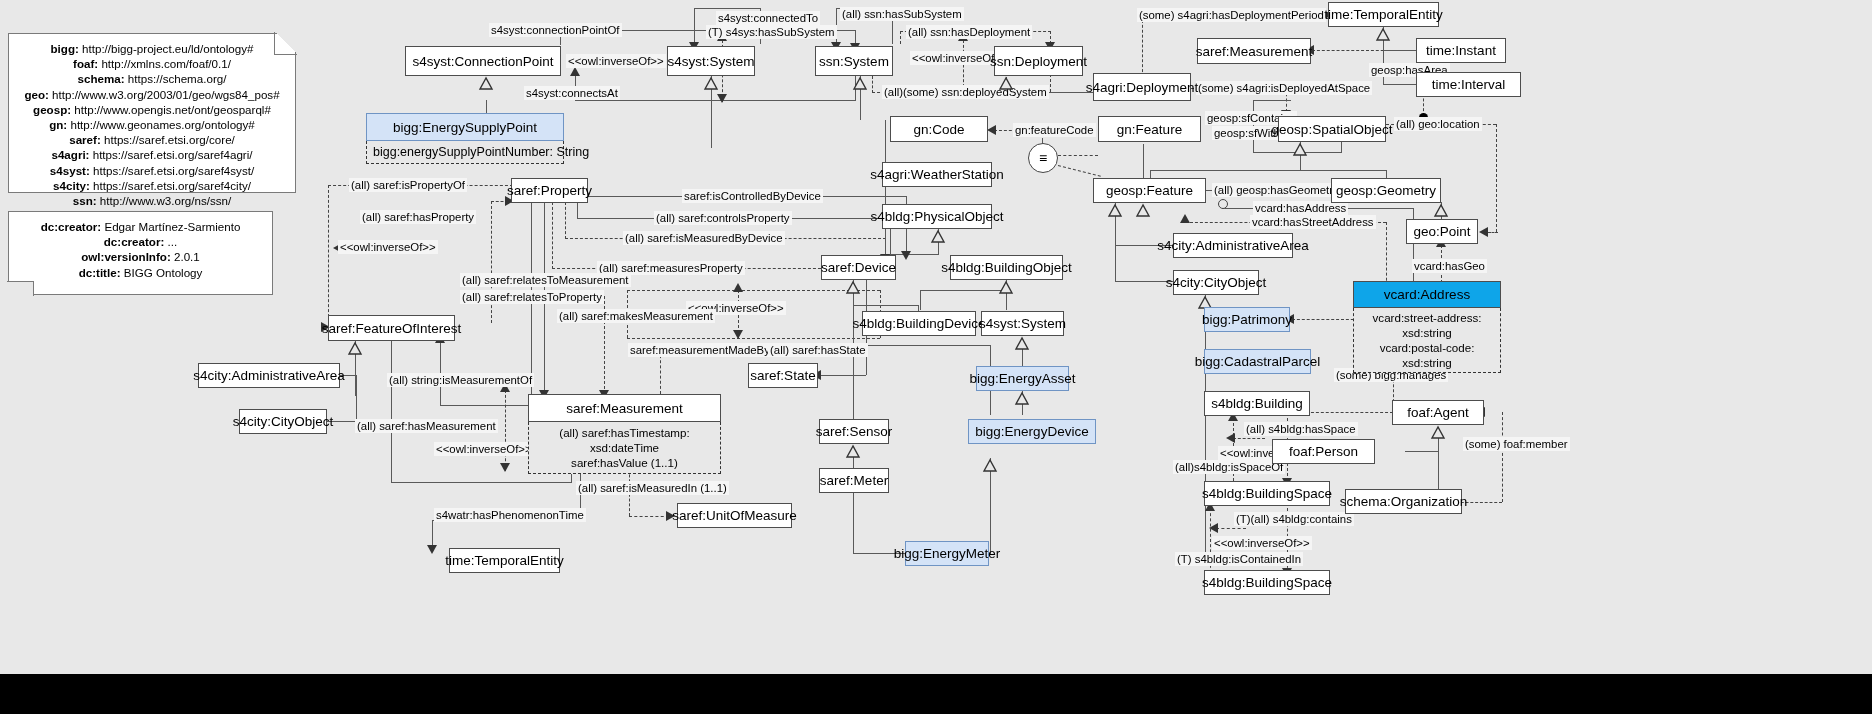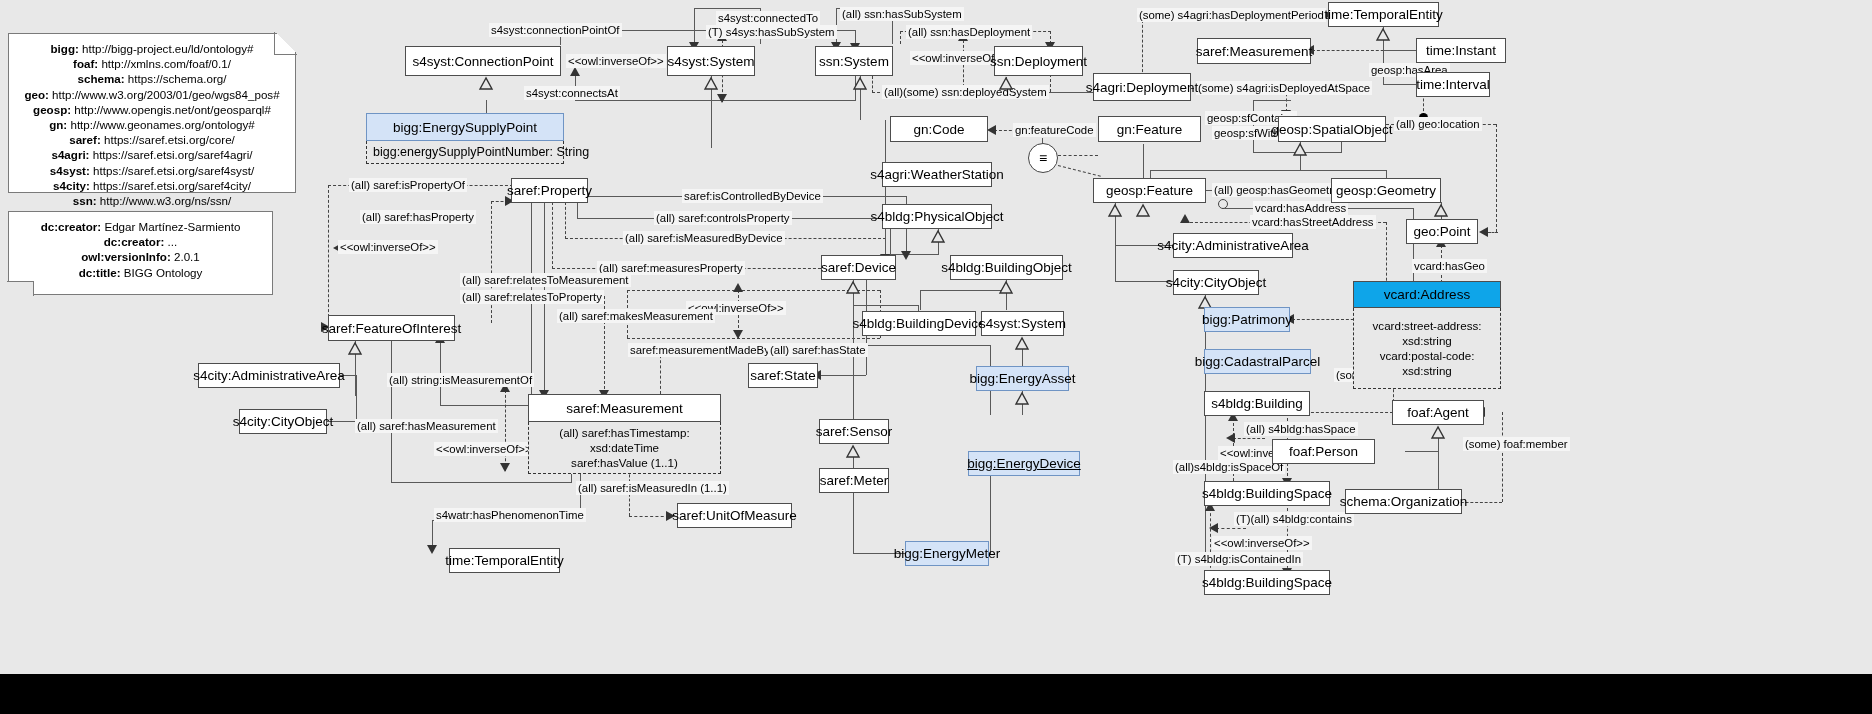--- a/index.html
+++ b/index.html
@@ -414,21 +414,21 @@
   <div class="cls" style="left:994px;top:46px;width:89px;height:30px;">ssn:Deployment</div>
 
   <div class="cls" style="left:1093px;top:73px;width:98px;height:28px;">s4agri:Deployment</div>
 
   <div class="cls" style="left:1197px;top:38px;width:114px;height:26px;">saref:Measurement</div>
 
   <div class="cls" style="left:1328px;top:2px;width:111px;height:25px;">time:TemporalEntity</div>
 
   <div class="cls" style="left:1416px;top:38px;width:90px;height:25px;">time:Instant</div>
 
-  <div class="cls" style="left:1416px;top:72px;width:74px;height:25px;">time:Interval</div>
+  <div class="cls" style="left:1416px;top:72px;width:105px;height:25px;">time:Interval</div>
 
   <div class="cls" style="left:1278px;top:116px;width:108px;height:26px;">geosp:SpatialObject</div>
 
   <div class="cls bigg tall" style="left:366px;top:113px;width:198px;height:auto;border:none;background:transparent;">
     <div class="hd" style="border:1.6px solid #6f94c4;background:#d4e3f7;height:26px;">bigg:EnergySupplyPoint</div>
     <div class="attrs" style="border:1.4px dashed #333;border-top:none;">
       <div>bigg:energySupplyPointNumber: String</div>
     </div>
   </div>
 
@@ -453,21 +453,21 @@
   <div class="cls" style="left:821px;top:255px;width:75px;height:25px;">saref:Device</div>
 
   <div class="cls" style="left:950px;top:255px;width:113px;height:25px;">s4bldg:BuildingObject</div>
 
   <div class="cls" style="left:1173px;top:233px;width:120px;height:25px;">s4city:AdministrativeArea</div>
 
   <div class="cls" style="left:1173px;top:270px;width:86px;height:25px;">s4city:CityObject</div>
 
   <div style="position:absolute;left:1353px;top:281px;width:148px;z-index:20;">
     <div style="border:1.6px solid #4d4d4d;background:#0ea5e9;height:25px;display:flex;align-items:center;justify-content:center;font-size:13.5px;">vcard:Address</div>
-    <div style="border:1.4px dashed #333;border-top:none;background:#e8e8e8;font-size:11.6px;line-height:15px;padding:10px 4px;text-align:center;">
+    <div style="border:1.4px dashed #333;border-top:none;background:#e8e8e8;font-size:11.6px;line-height:15px;padding:2px 4px;text-align:center;">
       <div>vcard:street-address: xsd:string</div>
       <div>vcard:postal-code: xsd:string</div>
     </div>
   </div>
 
   <div class="cls" style="left:328px;top:315px;width:127px;height:26px;">saref:FeatureOfInterest</div>
 
   <div class="cls" style="left:198px;top:363px;width:142px;height:25px;">s4city:AdministrativeArea</div>
 
   <div class="cls" style="left:239px;top:409px;width:88px;height:25px;">s4city:CityObject</div>
@@ -489,21 +489,21 @@
   <div class="cls" style="left:1345px;top:489px;width:117px;height:25px;">schema:Organization</div>
 
   <div class="cls" style="left:1204px;top:481px;width:126px;height:25px;">s4bldg:BuildingSpace</div>
 
   <div class="cls" style="left:1204px;top:570px;width:126px;height:25px;">s4bldg:BuildingSpace</div>
 
   <div class="cls" style="left:748px;top:363px;width:70px;height:25px;">saref:State</div>
 
   <div class="cls bigg" style="left:976px;top:366px;width:93px;height:25px;">bigg:EnergyAsset</div>
 
-  <div class="cls bigg" style="left:968px;top:451px;width:112px;height:25px;text-decoration:underline;">bigg:EnergyDevice</div>
+  <div class="cls bigg" style="left:968px;top:419px;width:128px;height:25px;">bigg:EnergyDevice</div>
 
   <div class="cls bigg" style="left:905px;top:541px;width:84px;height:25px;">bigg:EnergyMeter</div>
 
   <div class="cls" style="left:819px;top:419px;width:70px;height:25px;">saref:Sensor</div>
 
   <div class="cls" style="left:819px;top:468px;width:70px;height:25px;">saref:Meter</div>
 
   <div style="position:absolute;left:528px;top:394px;width:193px;z-index:20;">
     <div style="border:1.6px solid #4d4d4d;background:#fff;height:26px;display:flex;align-items:center;justify-content:center;font-size:13.5px;">saref:Measurement</div>
     <div style="border:1.4px dashed #333;border-top:none;background:#e8e8e8;font-size:11.6px;line-height:15px;padding:3px 4px;text-align:center;">

